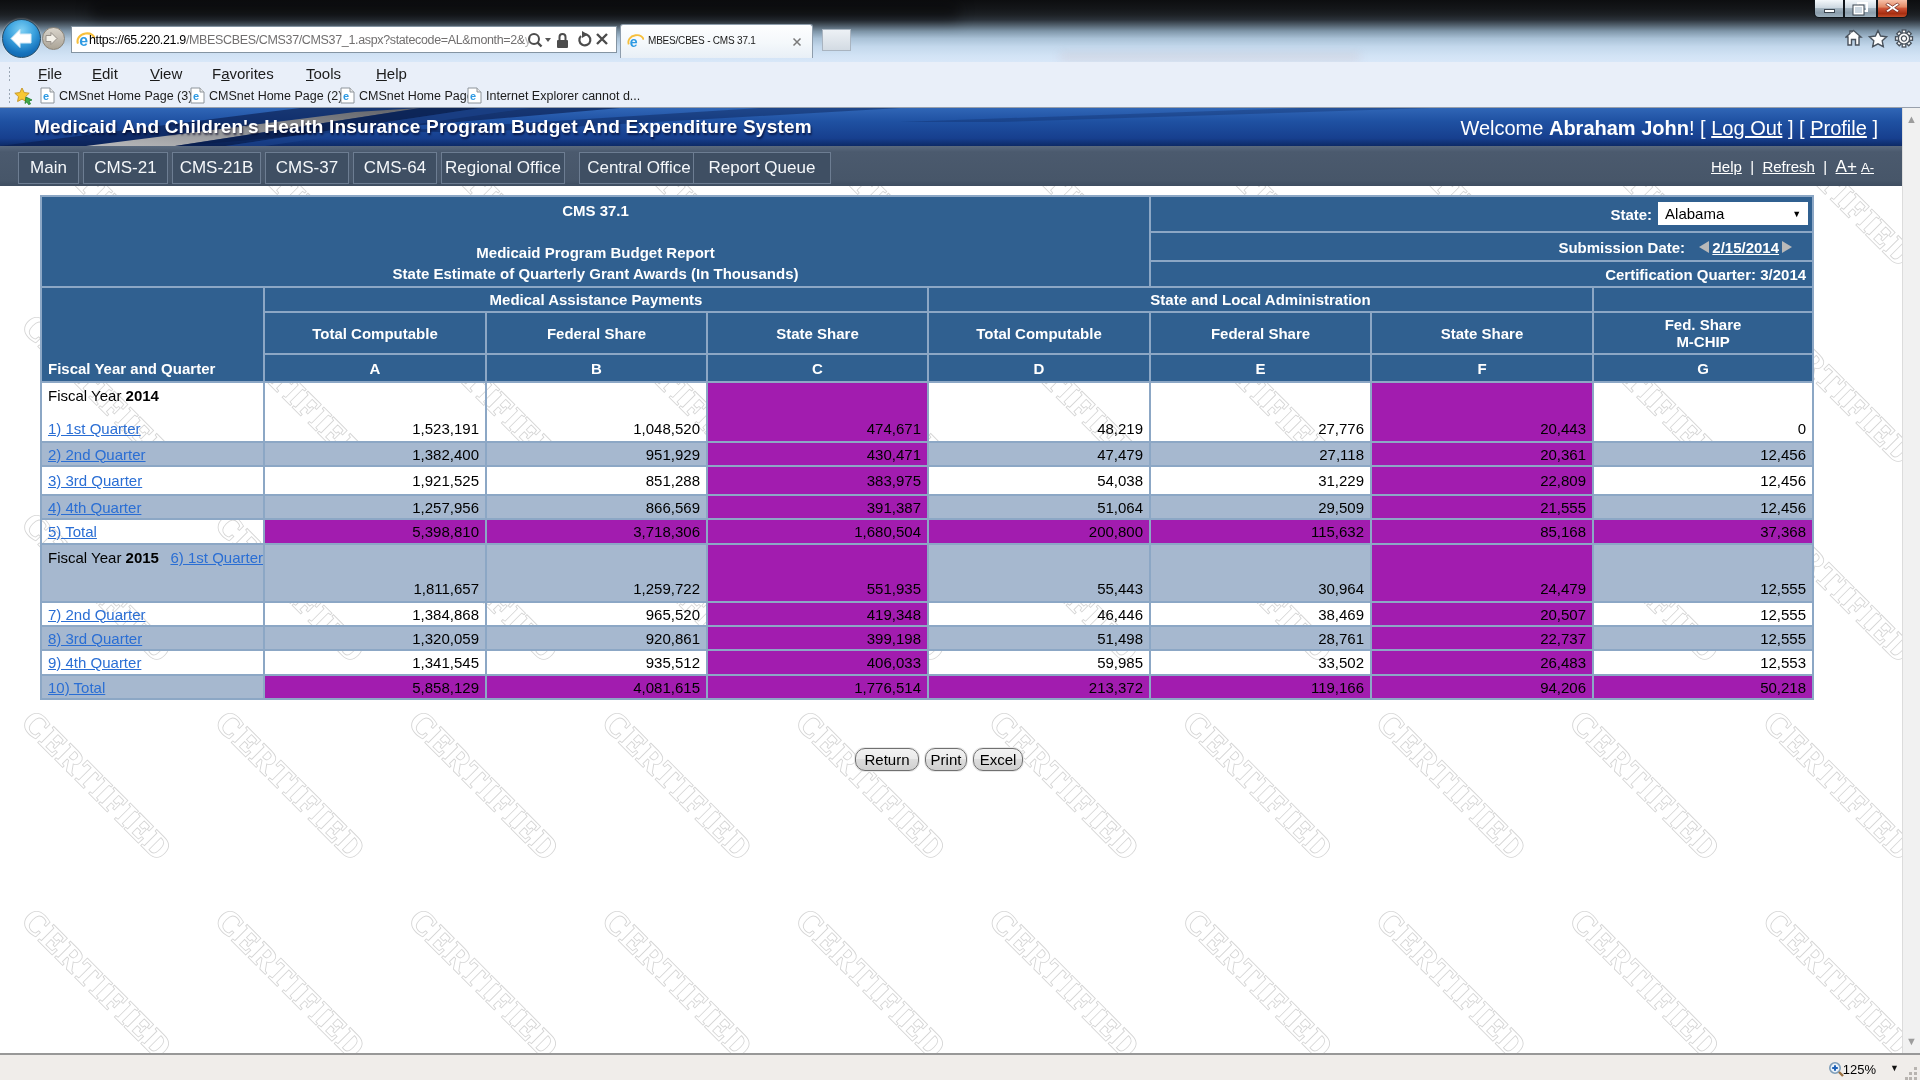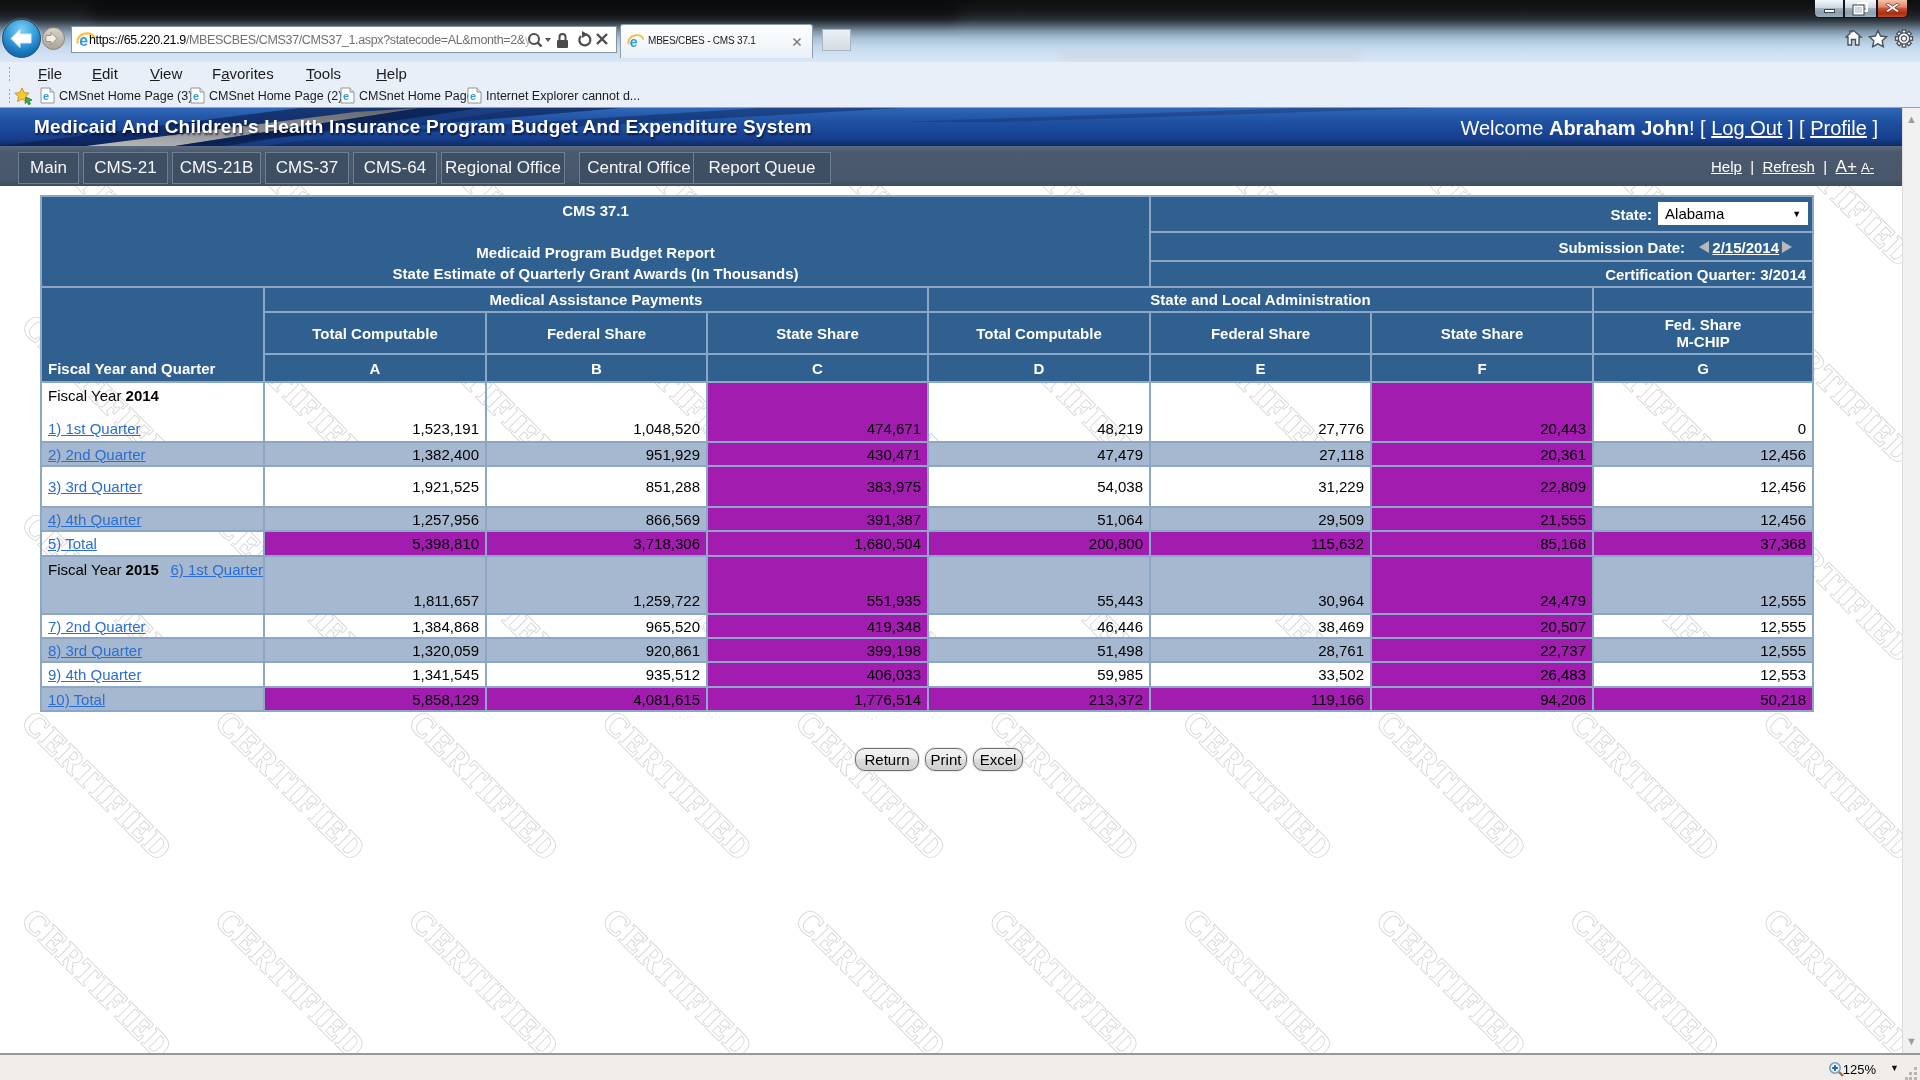--- a/index.html
+++ b/index.html
@@ -389,21 +389,21 @@
   <tr style="height:24px;">
     <td class="qcell blue"><a class="q" href="#q2">2) 2nd Quarter</a></td>
     <td class="num blue">1,382,400</td>
             <td class="num blue">951,929</td>
             <td class="num gray">430,471</td>
     <td class="num blue">47,479</td>
             <td class="num blue">27,118</td>
             <td class="num gray">20,361</td>
             <td class="num blue">12,456</td>
   </tr>
-  <tr style="height:41px;">
+  <tr style="height:29px;">
     <td class="qcell"><a class="q" href="#q3">3) 3rd Quarter</a></td>
     <td class="num">1,921,525</td>
             <td class="num">851,288</td>
             <td class="num gray">383,975</td>
     <td class="num">54,038</td>
             <td class="num">31,229</td>
             <td class="num gray">22,809</td>
             <td class="num">12,456</td>
   </tr>
   <tr style="height:24px;">

